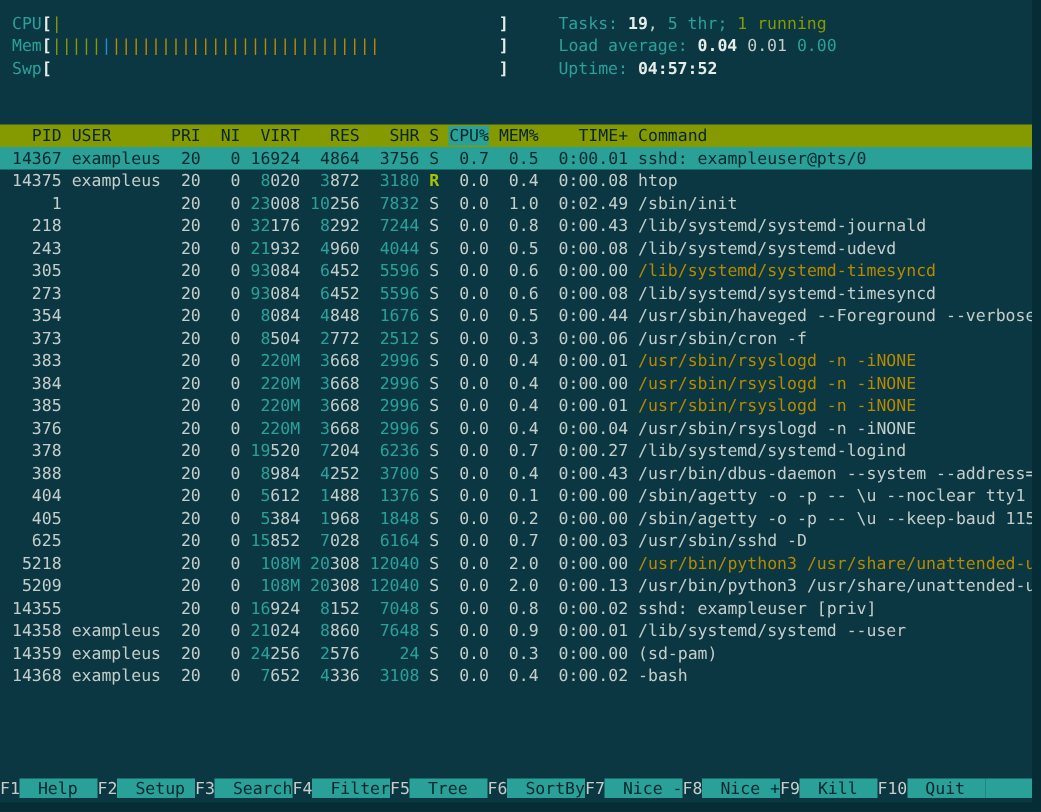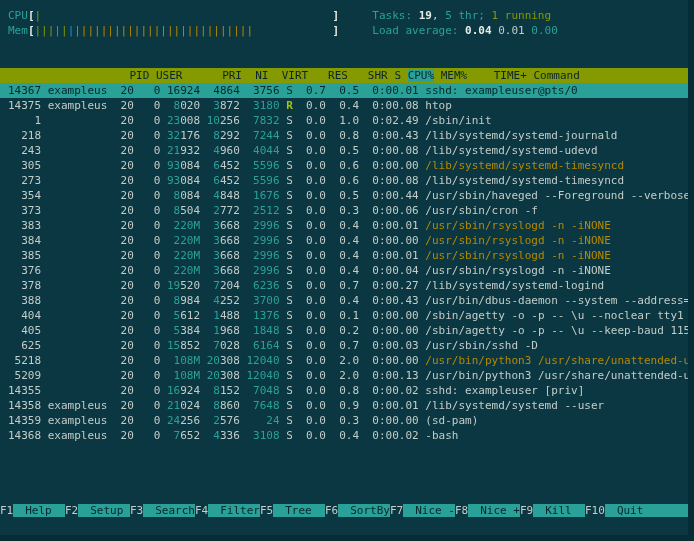--- a/index.html
+++ b/index.html
@@ -18,34 +18,35 @@
   .line{display:block;white-space:pre;height:15px;padding-left:8px;overflow:hidden;}
   .line.nopad{padding-left:0;}
   .teal{color:var(--accent-teal,#2aa198);}
   .green{color:var(--green,#859900);}
   .brgreen{color:var(--bright-green,#a9c400);font-weight:bold;}
   .yellow{color:var(--yellow,#b58900);}
   .blue{color:var(--blue,#268bd2);}
   .text{color:var(--text,#c3cdc9);}
   .bold{color:var(--bright-text,#e6ede8);font-weight:bold;}
   .bracket{color:var(--bright-text,#e6ede8);font-weight:bold;}
-  .header-line{background:var(--header-bg,#859900);text-align:center;}
+  .header-line{background:var(--header-bg,#859900);}
   .header-line span{color:var(--dark-text,#08262b);}
   .header-line span.sort{background:var(--accent-teal,#2aa198);}
   .selected{background:var(--selected-bg,#2aa198);}
   .selected span{color:var(--dark-text,#08262b) !important;font-weight:normal;}
   .fkey-key{color:var(--text,#c3cdc9);}
   .fkey-label{background:var(--accent-teal,#2aa198);color:var(--dark-text,#08262b);padding-left:12px;}
 </style>
 </head>
 <body>
 
 <div class="terminal" id="screen">
     <div class="line"><span class="teal">CPU</span><span class="bracket">[</span><span class="green">|</span><span class="text">                                            </span><span class="bracket">]</span><span class="text">     </span><span><span class="teal">Tasks: </span><span class="bold">19</span><span class="text">, </span><span class="teal">5 thr</span><span class="teal">; </span><span class="green">1 running</span></span></div>
     <div class="line"><span class="teal">Mem</span><span class="bracket">[</span><span class="green">|||||</span><span class="blue">|</span><span class="yellow">|||||||||||||||||||||||||||</span><span class="text">            </span><span class="bracket">]</span><span class="text">     </span><span><span class="teal">Load average: </span><span class="bold">0.04 </span><span class="text">0.01 </span><span class="teal">0.00</span></span></div>
+    <div class="line"><span class="teal">Swp</span><span class="bracket">[</span><span class="text">                                             </span><span class="bracket">]</span><span class="text">     </span><span><span class="teal">Uptime: </span><span class="bold">04:57:52</span></span></div>
     <div class="line"></div>
     <div class="line"></div>
     <div class="line header-line"><span>  PID</span><span> </span><span>USER     </span><span> </span><span>PRI</span><span> </span><span> NI</span><span> </span><span> VIRT</span><span> </span><span>  RES</span><span> </span><span>  SHR</span><span> </span><span>S</span><span> </span><span class="sort">CPU%</span><span> </span><span>MEM%</span><span> </span><span>   TIME+</span><span> </span><span>Command</span></div>
     <div class="line selected"><span class="text">14367</span><span> </span><span class="text">exampleus</span><span> </span><span class="text"> 20</span><span> </span><span class="text">  0</span><span> </span><span class="teal">16</span><span class="text">924</span><span> </span><span class="teal"> 4</span><span class="text">864</span><span> </span><span class="teal"> 3756</span><span> </span><span class="text">S</span><span> </span><span class="text"> 0.7</span><span> </span><span class="text"> 0.5</span><span> </span><span class="text"> 0:00.01</span><span> </span><span class="text">sshd: exampleuser@pts/0</span></div>
     <div class="line"><span class="text">14375</span><span> </span><span class="text">exampleus</span><span> </span><span class="text"> 20</span><span> </span><span class="text">  0</span><span> </span><span class="teal"> 8</span><span class="text">020</span><span> </span><span class="teal"> 3</span><span class="text">872</span><span> </span><span class="teal"> 3180</span><span> </span><span class="brgreen">R</span><span> </span><span class="text"> 0.0</span><span> </span><span class="text"> 0.4</span><span> </span><span class="text"> 0:00.08</span><span> </span><span class="text">htop</span></div>
     <div class="line"><span class="text">    1</span><span> </span><span class="text">         </span><span> </span><span class="text"> 20</span><span> </span><span class="text">  0</span><span> </span><span class="teal">23</span><span class="text">008</span><span> </span><span class="teal">10</span><span class="text">256</span><span> </span><span class="teal"> 7832</span><span> </span><span class="text">S</span><span> </span><span class="text"> 0.0</span><span> </span><span class="text"> 1.0</span><span> </span><span class="text"> 0:02.49</span><span> </span><span class="text">/sbin/init</span></div>
     <div class="line"><span class="text">  218</span><span> </span><span class="text">         </span><span> </span><span class="text"> 20</span><span> </span><span class="text">  0</span><span> </span><span class="teal">32</span><span class="text">176</span><span> </span><span class="teal"> 8</span><span class="text">292</span><span> </span><span class="teal"> 7244</span><span> </span><span class="text">S</span><span> </span><span class="text"> 0.0</span><span> </span><span class="text"> 0.8</span><span> </span><span class="text"> 0:00.43</span><span> </span><span class="text">/lib/systemd/systemd-journald</span></div>
     <div class="line"><span class="text">  243</span><span> </span><span class="text">         </span><span> </span><span class="text"> 20</span><span> </span><span class="text">  0</span><span> </span><span class="teal">21</span><span class="text">932</span><span> </span><span class="teal"> 4</span><span class="text">960</span><span> </span><span class="teal"> 4044</span><span> </span><span class="text">S</span><span> </span><span class="text"> 0.0</span><span> </span><span class="text"> 0.5</span><span> </span><span class="text"> 0:00.08</span><span> </span><span class="text">/lib/systemd/systemd-udevd</span></div>
     <div class="line"><span class="text">  305</span><span> </span><span class="text">         </span><span> </span><span class="text"> 20</span><span> </span><span class="text">  0</span><span> </span><span class="teal">93</span><span class="text">084</span><span> </span><span class="teal"> 6</span><span class="text">452</span><span> </span><span class="teal"> 5596</span><span> </span><span class="text">S</span><span> </span><span class="text"> 0.0</span><span> </span><span class="text"> 0.6</span><span> </span><span class="text"> 0:00.00</span><span> </span><span class="yellow">/lib/systemd/systemd-timesyncd</span></div>
     <div class="line"><span class="text">  273</span><span> </span><span class="text">         </span><span> </span><span class="text"> 20</span><span> </span><span class="text">  0</span><span> </span><span class="teal">93</span><span class="text">084</span><span> </span><span class="teal"> 6</span><span class="text">452</span><span> </span><span class="teal"> 5596</span><span> </span><span class="text">S</span><span> </span><span class="text"> 0.0</span><span> </span><span class="text"> 0.6</span><span> </span><span class="text"> 0:00.08</span><span> </span><span class="text">/lib/systemd/systemd-timesyncd</span></div>

